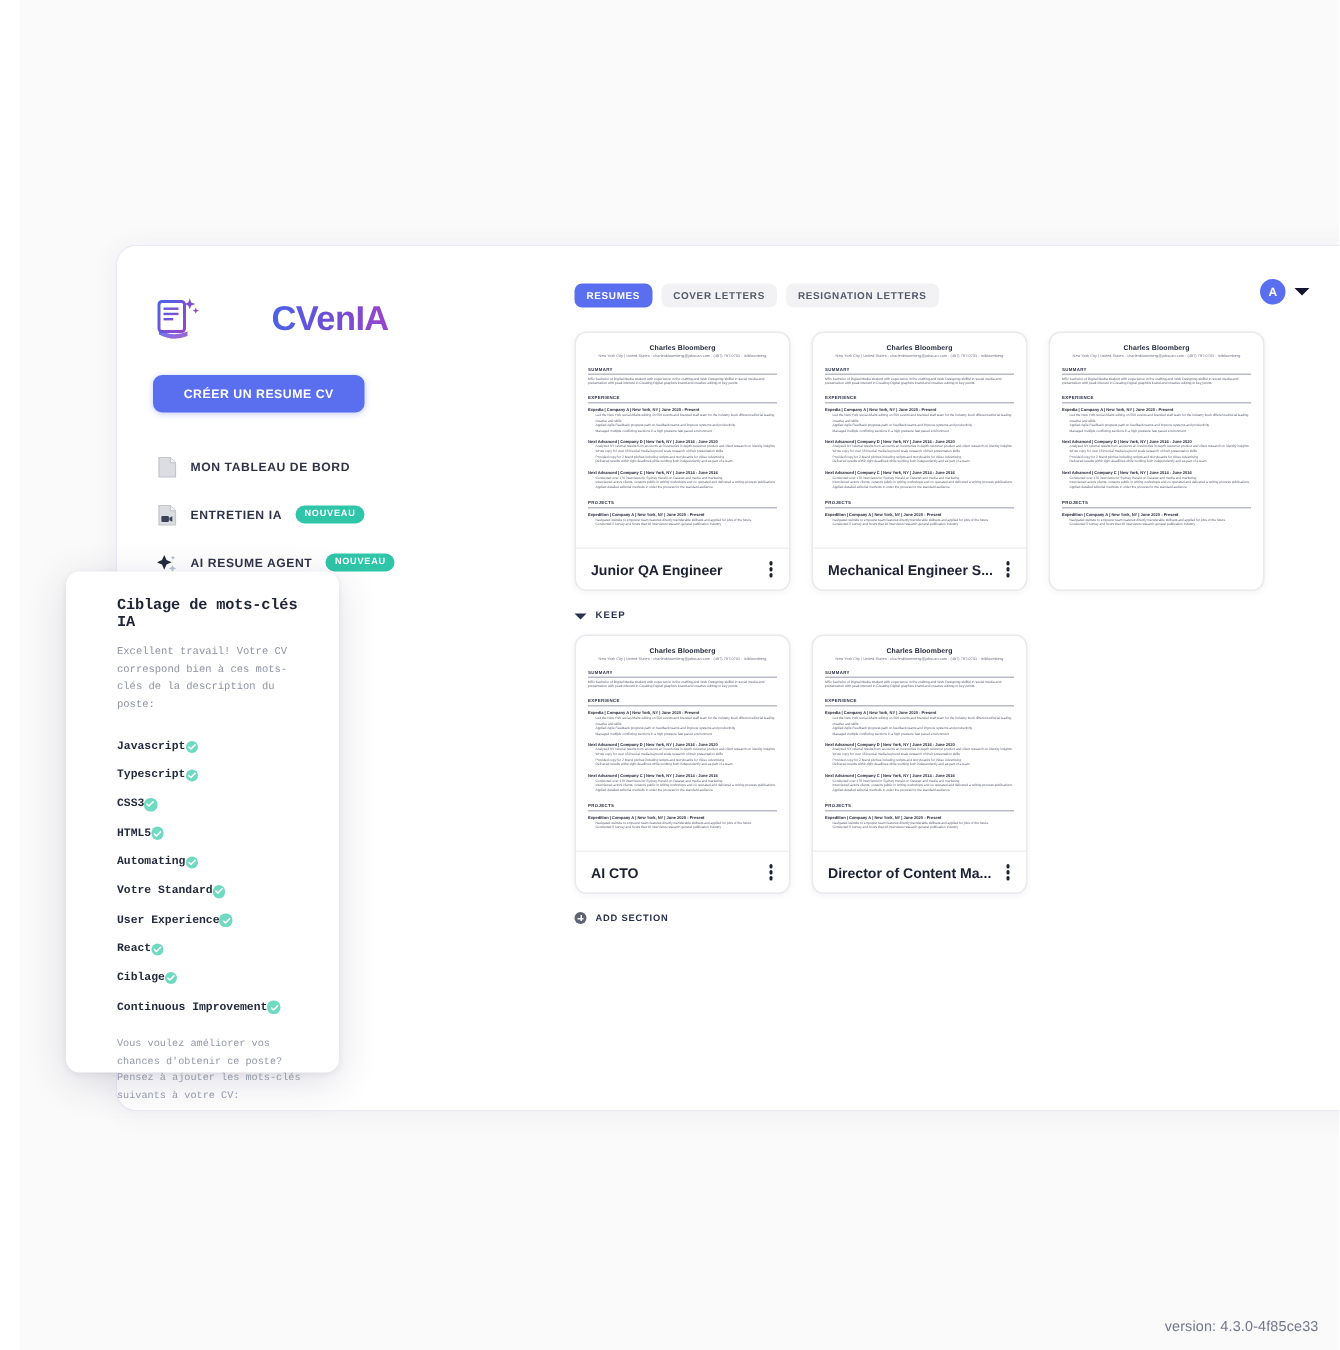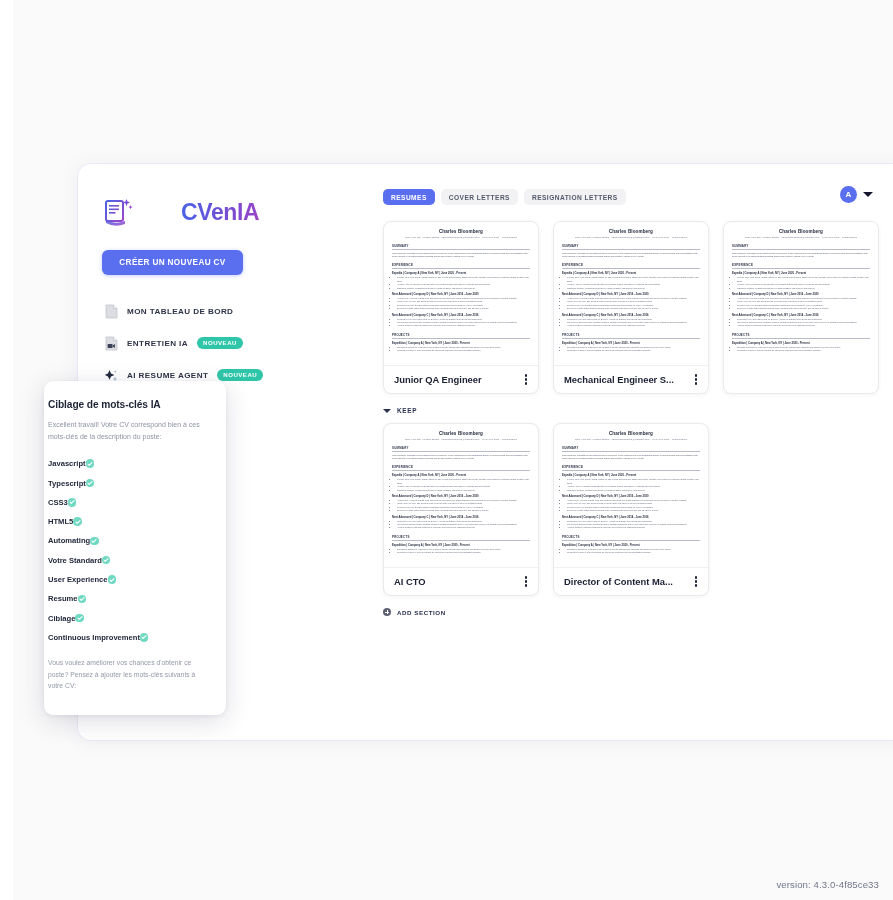--- a/index.html
+++ b/index.html
@@ -122,21 +122,21 @@
     border-left: 5px solid transparent;
     border-right: 5px solid transparent;
     border-top: 5px solid #12152b;
   }
   
   .grid {
     display: flex; flex-wrap: wrap; gap: 14px;
     padding-left: 80px; margin-top: 9px;
   }
   .card {
-    width: 156px; height: 173px;
+    width: 144px; height: 173px;
     background: #fff;
     border: 1px solid #e9e9ee;
     border-radius: 8px;
     box-shadow: 0 1px 4px rgba(40,40,70,0.05);
     overflow: hidden;
     display: flex; flex-direction: column;
     cursor: pointer;
   }
   .card-preview {
     flex: 1;
@@ -217,22 +217,23 @@
     font-size: 6.2px; font-weight: bold; letter-spacing: 0.55px; color: #2a3150;
   }
   
   .kw-panel {
     position: absolute;
     left: 44px; top: 381px;
     width: 182px; height: 334px;
     background: #ffffff;
     border-radius: 9px;
     box-shadow: 0 6px 26px rgba(50,45,90,0.16), 0 1px 4px rgba(50,45,90,0.08);
-    padding: 18px 18px 0 4px;
+    padding: 18px 18px 0 34px;
     z-index: 30;
+    font-family: Liberation Mono, monospace;
   }
   .kw-title {
     font-size: 10.2px; font-weight: bold; color: #1e2436;
     letter-spacing: -0.1px;
   }
   .kw-sub {
     font-size: 7px; color: #8f93a3; line-height: 1.65;
     margin-top: 9px;
   }
   .kw-list { margin-top: 12px; }
@@ -284,21 +285,21 @@
             <rect x="5" y="12.5" width="10" height="1.6" fill="url(#lg)"></rect>
             <rect x="5" y="16" width="6.5" height="1.6" fill="url(#lg)"></rect>
             <path d="M2 24 q9 5 19 1 l0 3 q-10 4 -19 -1 z" fill="url(#lg)" opacity="0.85"></path>
             <path d="M22.5 3 l1 2.6 l2.6 1 l-2.6 1 l-1 2.6 l-1 -2.6 l-2.6 -1 l2.6 -1 z" fill="#7b4fd9"></path>
             <path d="M26.5 9 l0.6 1.5 l1.5 0.6 l-1.5 0.6 l-0.6 1.5 l-0.6 -1.5 l-1.5 -0.6 l1.5 -0.6 z" fill="#9945c9"></path>
           </svg>
         </span>
         <span class="logo-text">CVenIA</span>
       </div>
 
-      <button class="create-btn">CRÉER UN NOUVEAU CV</button>
+      <button class="create-btn">CRÉER UN RESUME CV</button>
 
       <div class="nav-list">
 
         <div class="nav-item">
           <span class="nav-ico">
             <svg width="13" height="15" viewBox="0 0 13 15">
               <path d="M1 1 h7.5 l3.5 3.5 v9.5 h-11 z" fill="#dcdde2" stroke="#c3c5cd" stroke-width="0.8"></path>
               <path d="M8.5 1 v3.5 h3.5" fill="#f2f2f5" stroke="#c3c5cd" stroke-width="0.8"></path>
             </svg>
           </span>
@@ -642,21 +643,21 @@
       </div>
       <div class="kw-row">
         <span class="kw-name">User Experience</span>
         <span class="kw-check">
             <svg width="6" height="6" viewBox="0 0 8 8">
               <path d="M1.3 4.1 L3 5.8 L6.7 2.1" fill="none" stroke="#ffffff" stroke-width="1.4" stroke-linecap="round" stroke-linejoin="round"></path>
             </svg>
           </span>
       </div>
       <div class="kw-row">
-        <span class="kw-name">Resume</span>
+        <span class="kw-name">React</span>
         <span class="kw-check">
             <svg width="6" height="6" viewBox="0 0 8 8">
               <path d="M1.3 4.1 L3 5.8 L6.7 2.1" fill="none" stroke="#ffffff" stroke-width="1.4" stroke-linecap="round" stroke-linejoin="round"></path>
             </svg>
           </span>
       </div>
       <div class="kw-row">
         <span class="kw-name">Ciblage</span>
         <span class="kw-check">
             <svg width="6" height="6" viewBox="0 0 8 8">

